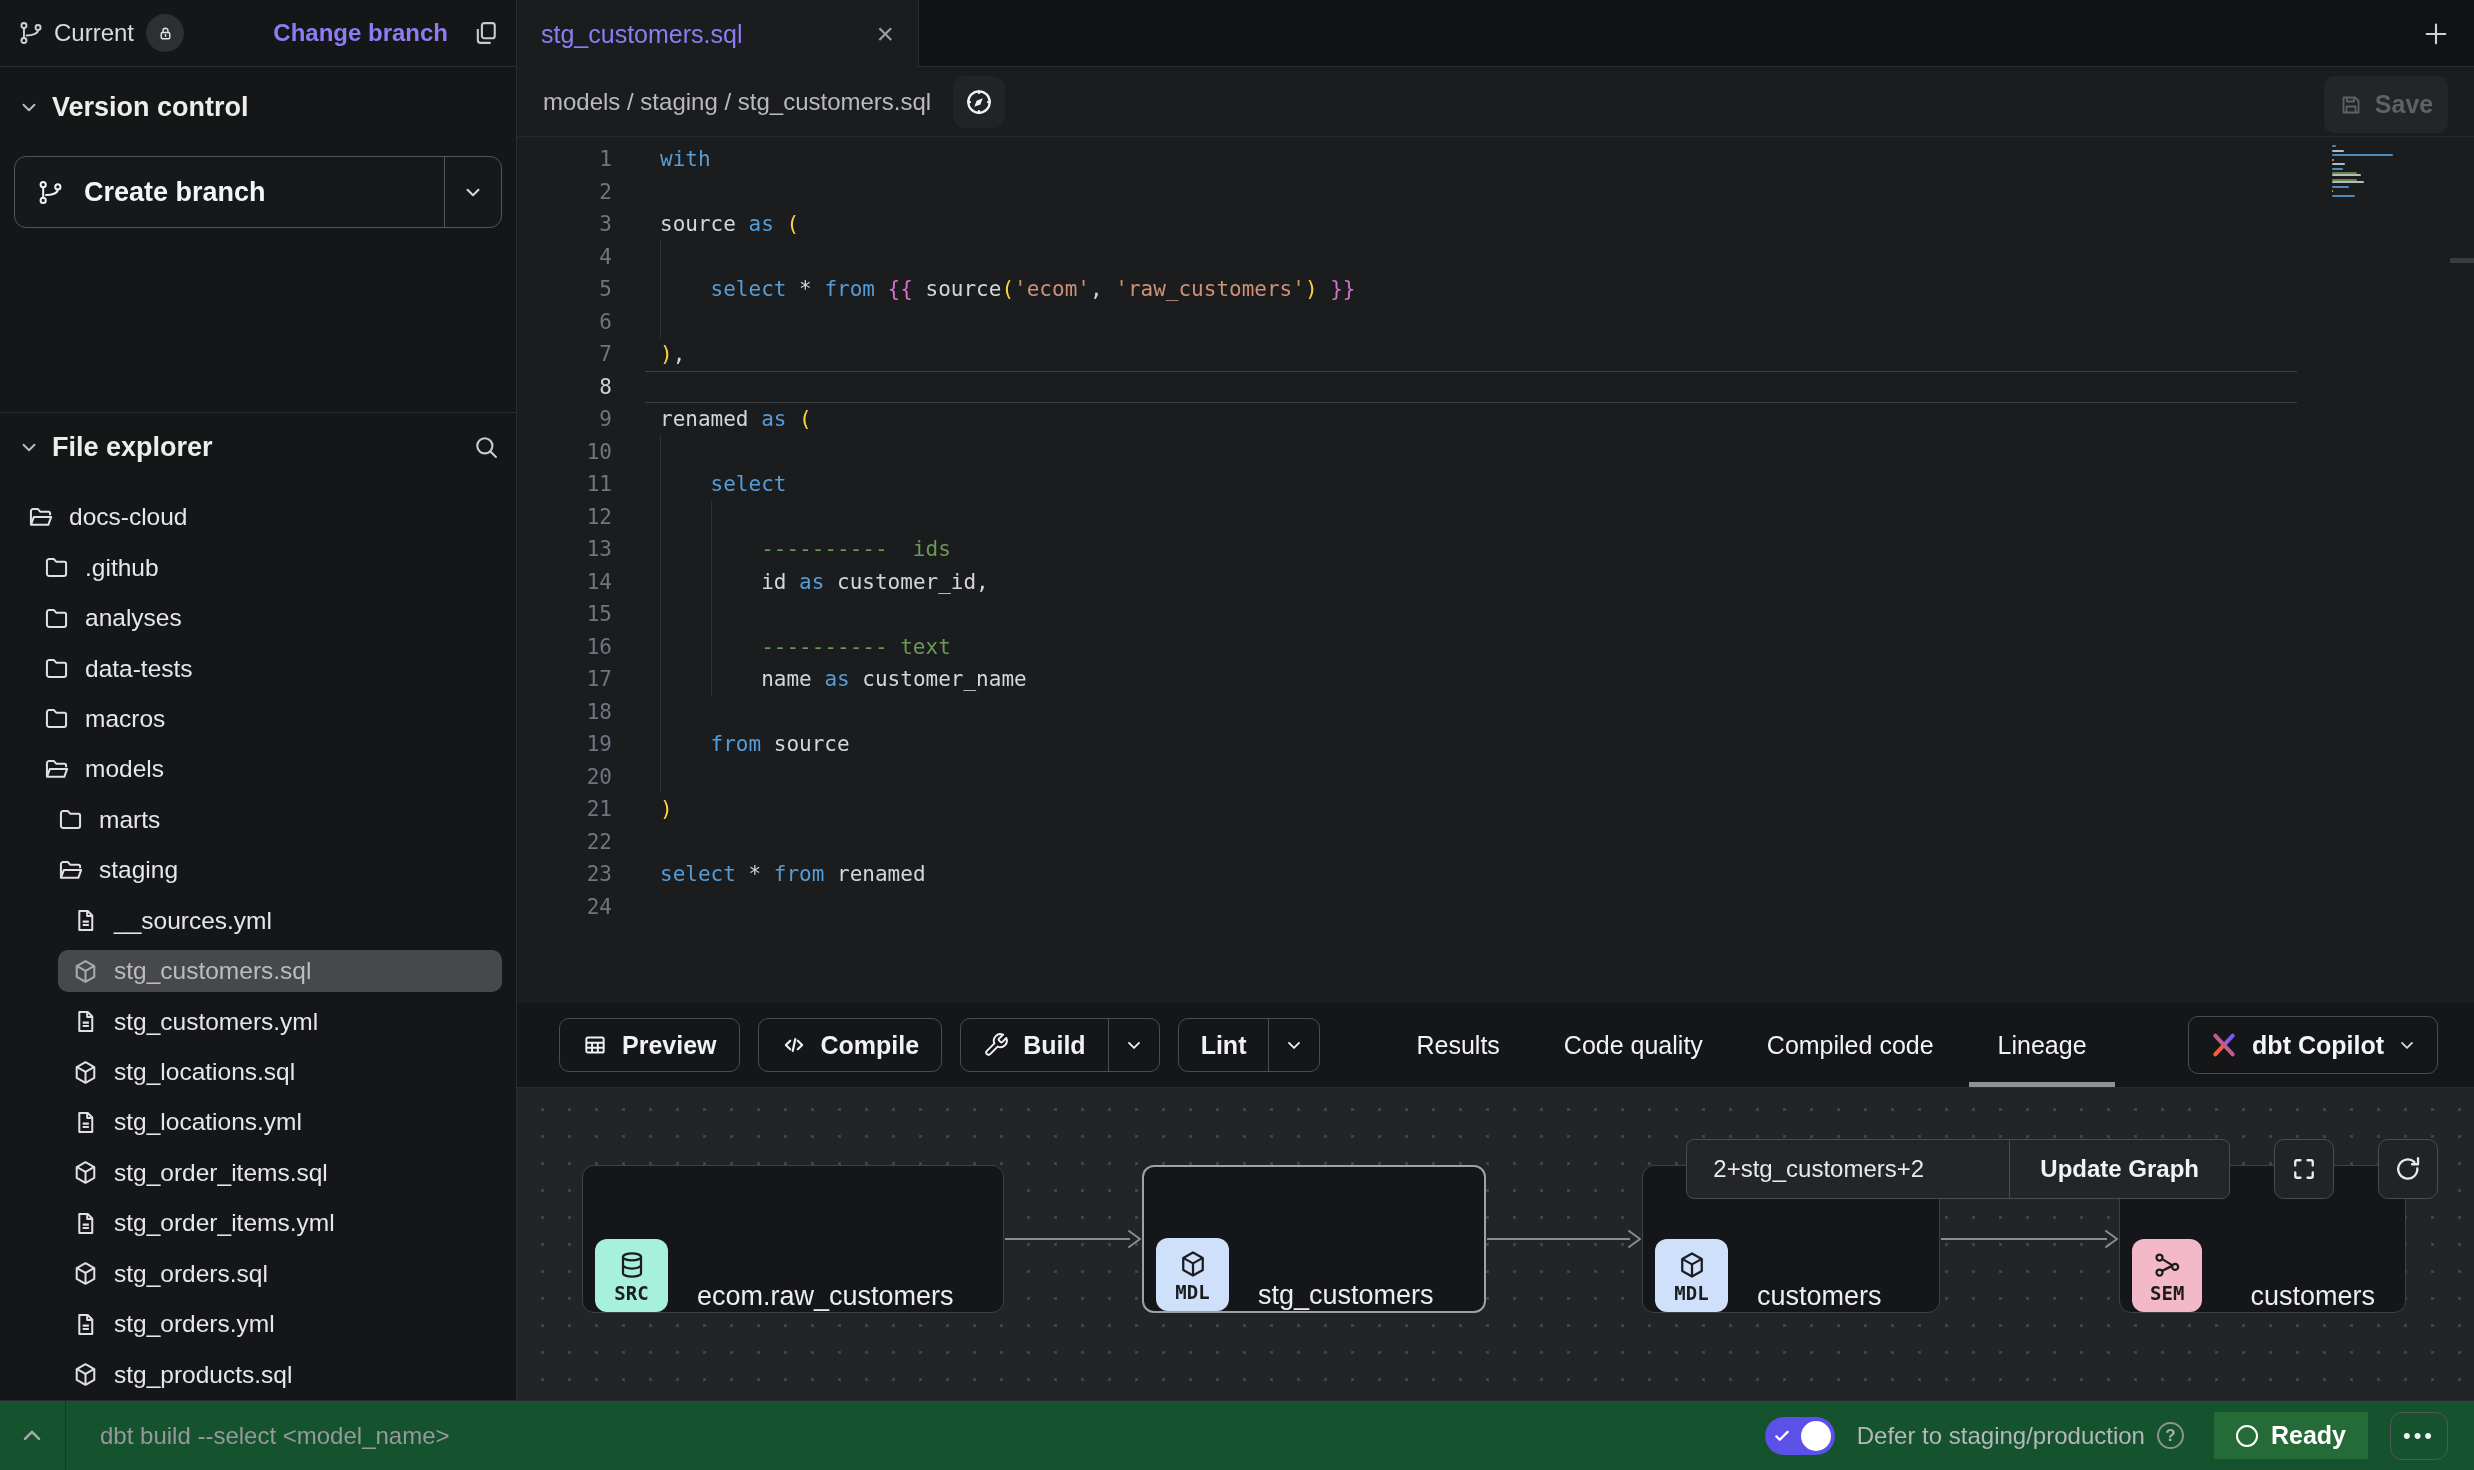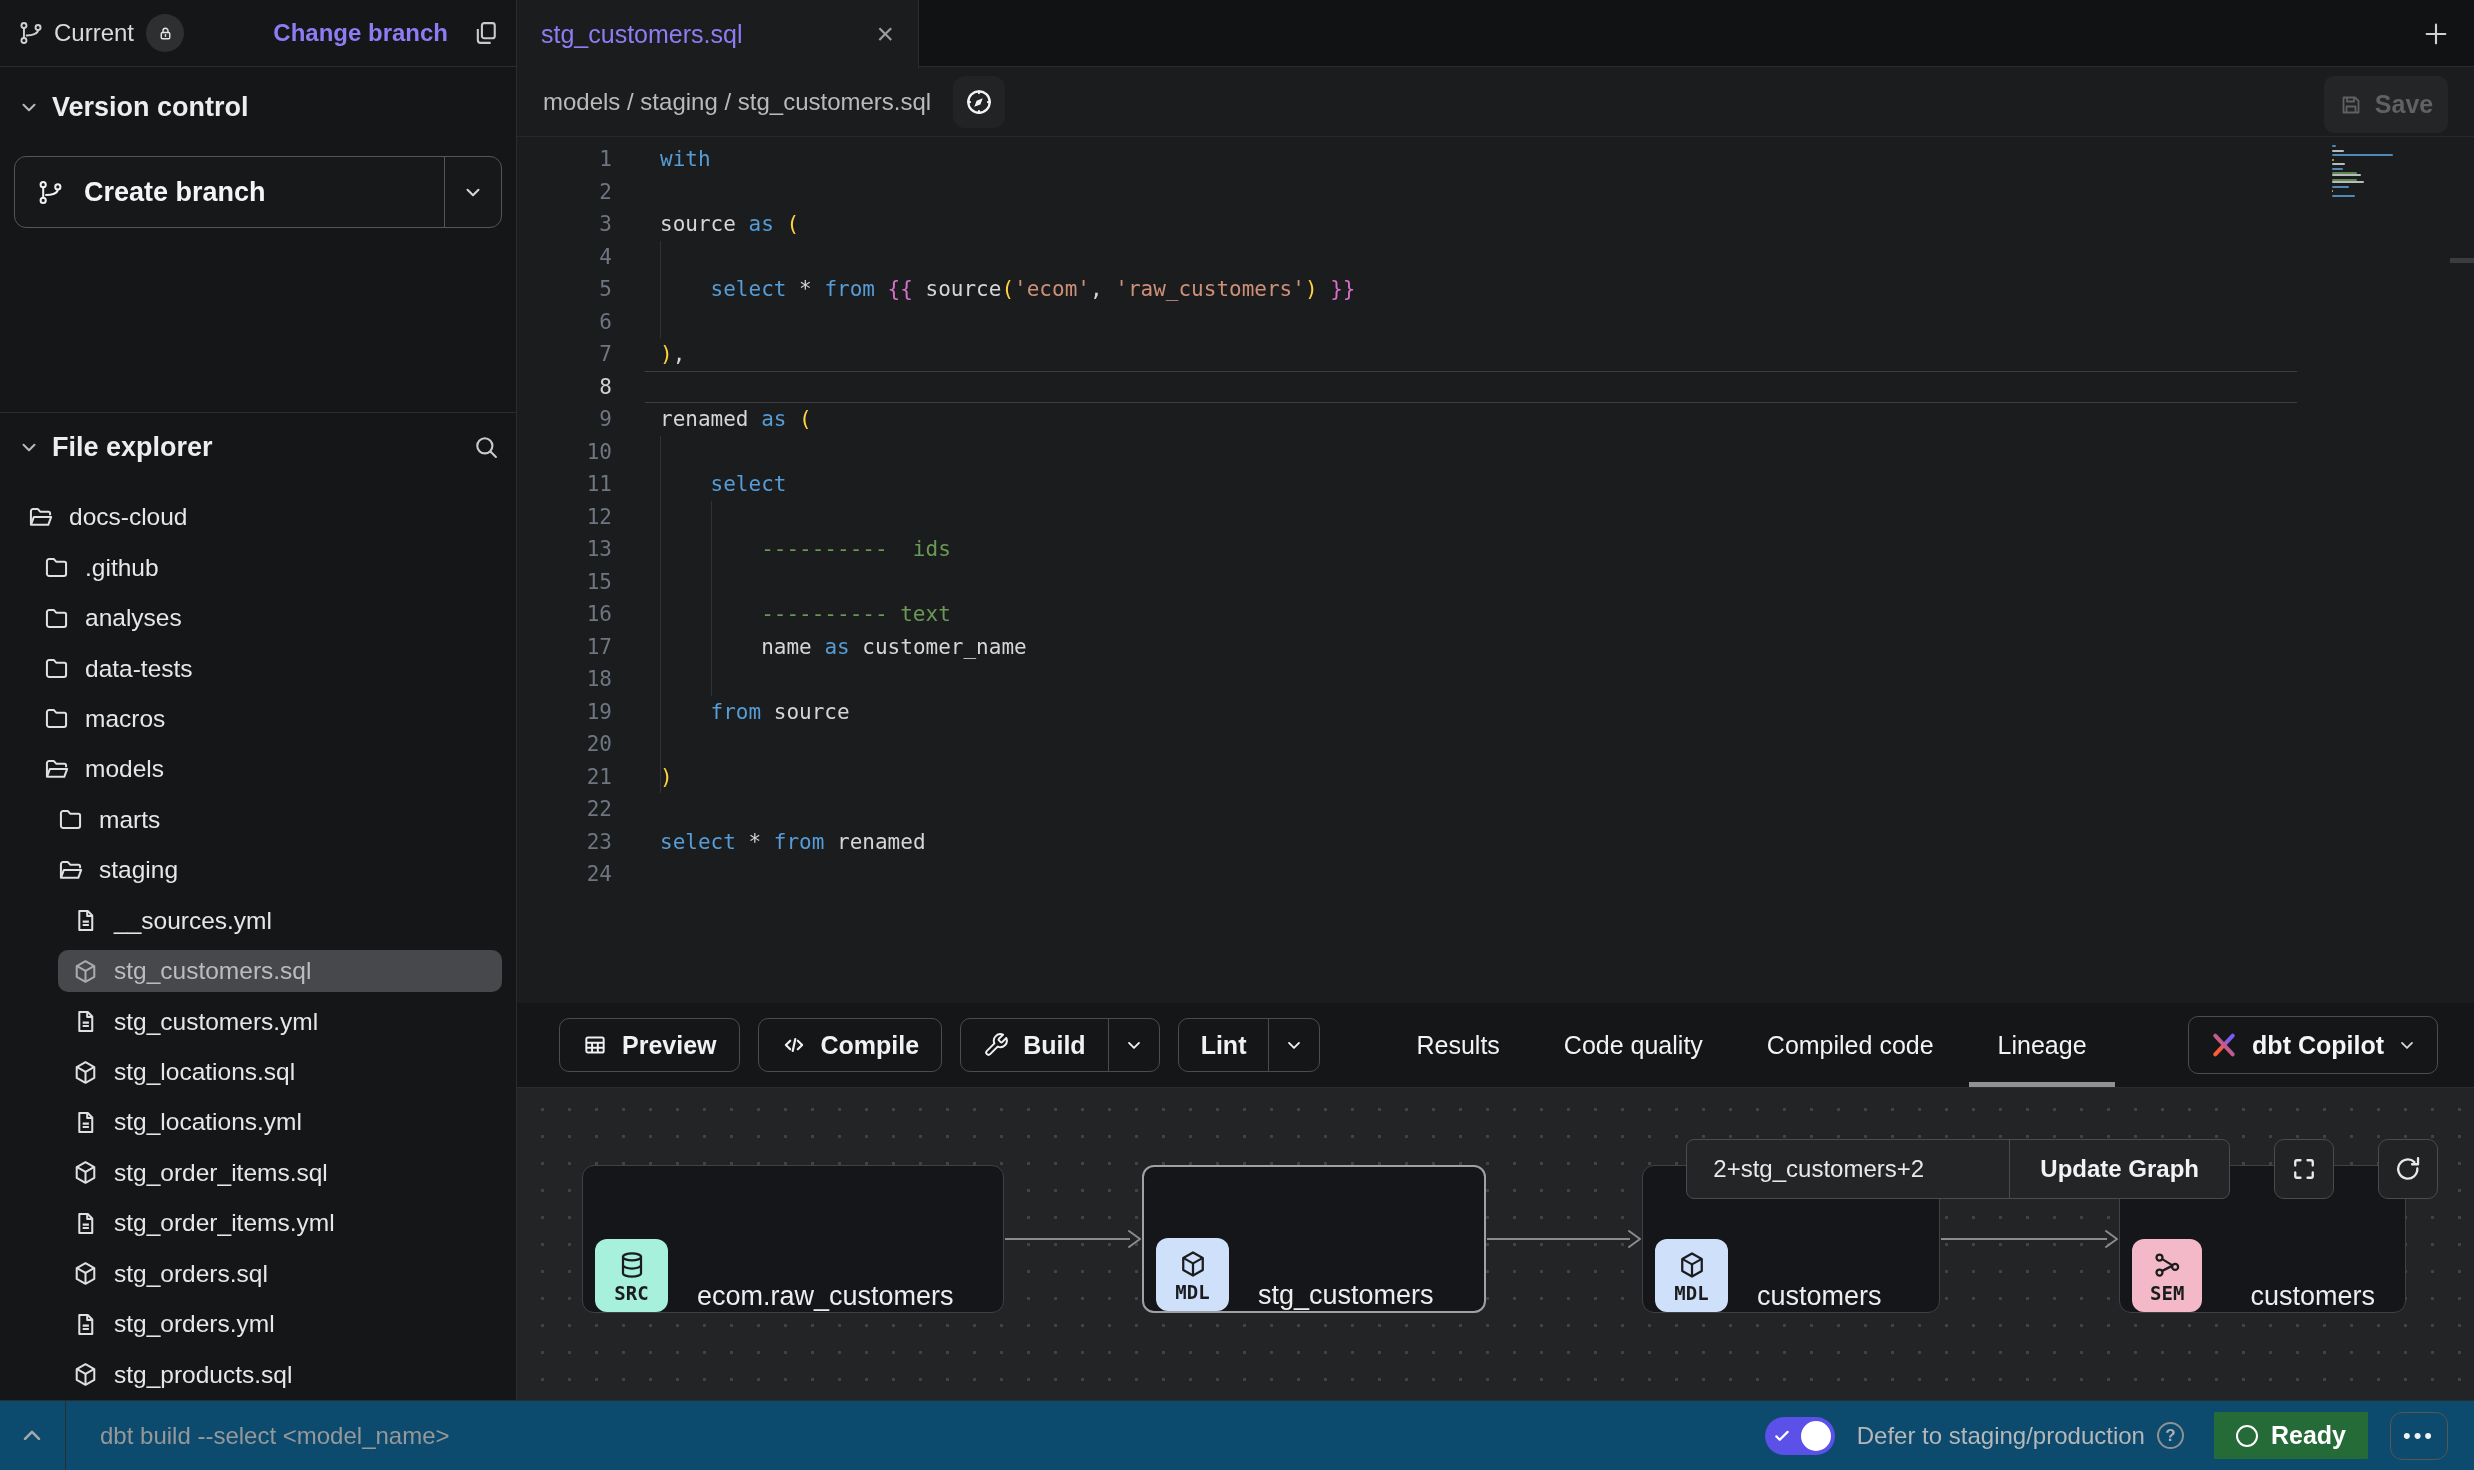--- a/index.html
+++ b/index.html
@@ -97,21 +97,21 @@
   .connwrap{display:flex;align-items:center;flex:none}
   .lin-toolbar{position:absolute;top:51px;right:36px;display:flex;gap:44px;z-index:5}
   .lin-box{height:60px;background:#232527;border:1.5px solid #4a4b4d;border-radius:8px;display:flex;align-items:center}
   .lin-filter{font-size:24px;color:#e8e9eb;padding:0 26px;min-width:322px}
   .lin-sep{width:1px;height:100%;background:#4a4b4d}
   .lin-update{font-size:24px;font-weight:700;color:#f2f3f5;padding:0 30px;cursor:pointer}
   .lin-btn{width:60px;height:60px;background:#212325;border:1.5px solid #4a4b4d;border-radius:10px;display:flex;align-items:center;justify-content:center;cursor:pointer}
   .lin-btn .ico{width:28px;height:28px;color:#e8e9eb}
 
   
-  .cmdbar{position:absolute;left:0;top:1400px;width:2474px;height:70px;background:#0c4a6e;border-top:1px solid #2b2c2e;display:flex;align-items:center}
+  .cmdbar{position:absolute;left:0;top:1400px;width:2474px;height:70px;background:#14532d;border-top:1px solid #2b2c2e;display:flex;align-items:center}
   .cmdbar .chevup{width:28px;height:28px;color:#a7a8aa;margin-left:18px}
   .cmd-div{width:1px;height:100%;background:#2b2c2e;margin-left:19px}
   .cmd-ph{font-size:24px;color:#96989a;margin-left:34px}
   .cmd-right{margin-left:auto;display:flex;align-items:center;margin-right:26px}
   .toggle{width:70px;height:38px;border-radius:19px;background:#5b50e8;position:relative;flex:none;cursor:pointer}
   .toggle .ico.check{position:absolute;left:8px;top:10px;width:18px;height:18px;color:#fff}
   .toggle .knob{position:absolute;right:4px;top:4px;width:30px;height:30px;border-radius:50%;background:#fff}
   .defer{font-size:24px;color:#b5b7b9;margin-left:22px}
   .helpc{width:27px;height:27px;border:2px solid #8f9193;border-radius:50%;color:#aeb0b2;font-size:17px;font-weight:700;display:flex;align-items:center;justify-content:center;margin-left:12px}
   .readyb{margin-left:30px;height:47px;border-radius:1px;background:#256b38;display:flex;align-items:center;padding:0 22px;gap:13px;cursor:pointer}
@@ -495,20 +495,24 @@
           </div>
           <div class="crow">
             <span class="lnum">12</span>
             <span class="ctext"></span>
           </div>
           <div class="crow">
             <span class="lnum">13</span>
             <span class="ctext"><span class="tok-pl">        </span><span class="tok-cm">----------  ids</span></span>
           </div>
           <div class="crow">
+            <span class="lnum">14</span>
+            <span class="ctext"><span class="tok-pl">        id </span><span class="tok-kw">as</span><span class="tok-pl"> customer_id,</span></span>
+          </div>
+          <div class="crow">
             <span class="lnum">15</span>
             <span class="ctext"></span>
           </div>
           <div class="crow">
             <span class="lnum">16</span>
             <span class="ctext"><span class="tok-pl">        </span><span class="tok-cm">---------- text</span></span>
           </div>
           <div class="crow">
             <span class="lnum">17</span>
             <span class="ctext"><span class="tok-pl">        name </span><span class="tok-kw">as</span><span class="tok-pl"> customer_name</span></span>

